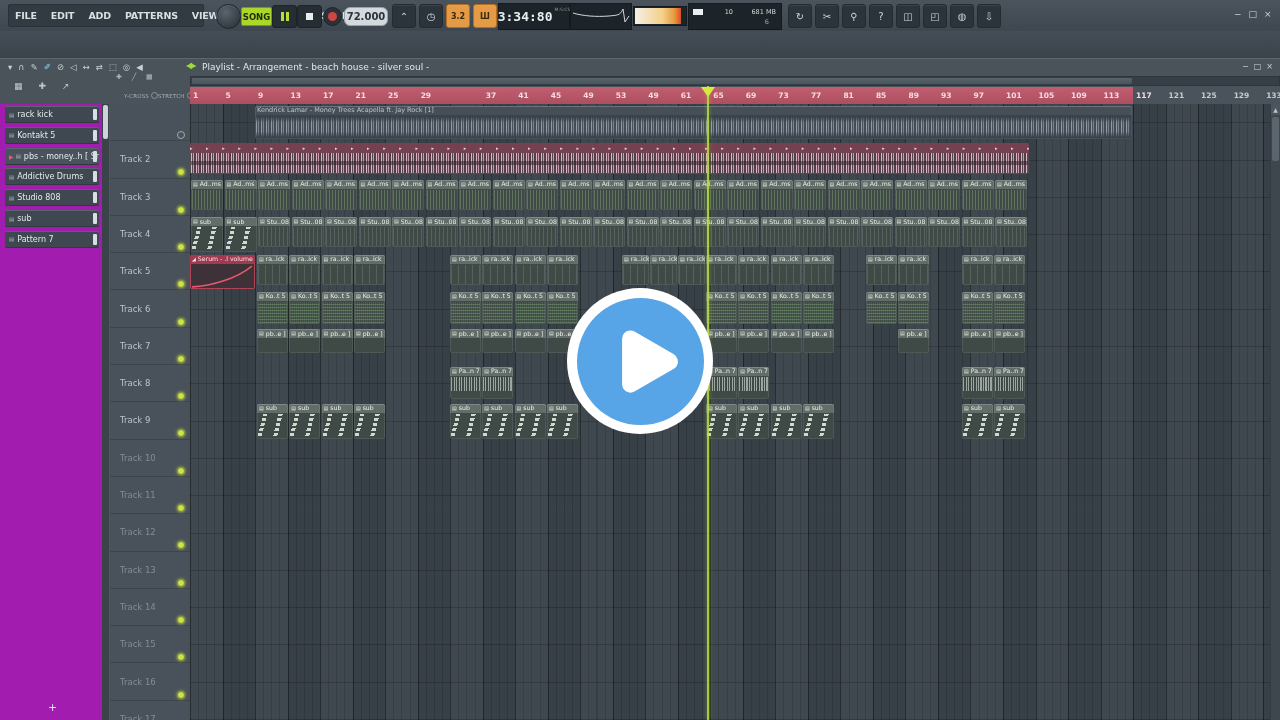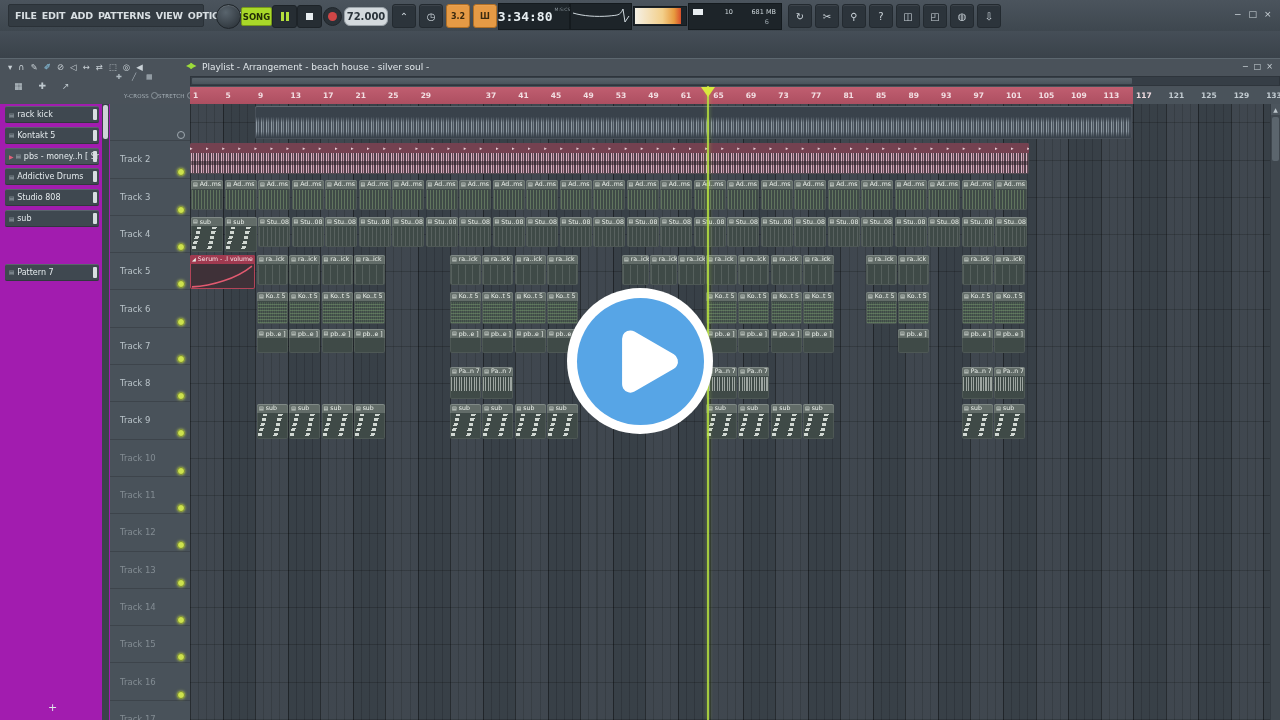--- a/index.html
+++ b/index.html
@@ -2,21 +2,21 @@
 <html><head>
 <meta charset="utf-8">
 <style>
   html,body{margin:0;padding:0;background:#222;}
   .app{position:relative;width:1280px;height:720px;overflow:hidden;background:#454e57;
        font-family:"DejaVu Sans","Liberation Sans",sans-serif;-webkit-font-smoothing:antialiased;}
   .abs{position:absolute;}
   
   #row1{position:absolute;left:0;top:0;right:0;height:31px;background:linear-gradient(#4b545d,#3e474f);border-bottom:1px solid #2b3339;}
   #row2{position:absolute;left:0;top:31px;right:0;height:27px;background:linear-gradient(#454e57,#3a424a);border-bottom:1px solid #20262c;}
-  #menubar{position:absolute;left:8px;top:4px;width:196px;height:23px;background:#333b42;border:1px solid #2a3137;border-radius:2px;display:flex;align-items:center;gap:5px;padding:0 6px;box-sizing:border-box;}
+  #menubar{position:absolute;left:8px;top:4px;width:196px;height:23px;background:#333b42;border:1px solid #2a3137;border-radius:2px;display:flex;align-items:center;gap:14px;padding:0 6px;box-sizing:border-box;}
   .mitem{color:#d9dfe3;font-size:9.5px;font-weight:700;letter-spacing:-0.2px;cursor:default;}
   .knob{border-radius:50%;background:radial-gradient(circle at 38% 32%,#59646d,#262d33);border:1px solid #1f252a;box-shadow:inset 0 1px 1px rgba(255,255,255,.15);}
   #knob1{left:216px;top:4px;width:23px;height:23px;}
   #knob2{left:216px;top:33px;width:21px;height:21px;}
   #miniknob{left:489px;top:39px;width:12px;height:12px;}
   .song{position:absolute;left:241px;top:7px;width:29px;height:17px;background:#a9d829;color:#222c07;font-size:8.5px;font-weight:700;display:flex;align-items:center;justify-content:center;border-radius:2px;border:1px solid #76991a;}
   .tbtnbig{position:absolute;width:23px;height:21px;background:#262d33;border:1px solid #1d2328;border-radius:3px;display:flex;align-items:center;justify-content:center;}
   #pauseBtn{left:272px;top:5px;}
   #stopBtn{left:297px;top:5px;}
   .pbar{width:3px;height:9px;background:#b5e03c;box-shadow:5px 0 0 #b5e03c;margin-right:5px;}
@@ -359,21 +359,21 @@
             <span class="plabel">Addictive Drums</span>
           </div>
           <div class="pitem" style="top: 85.2px;">
             <span class="picon">▤</span>
             <span class="plabel">Studio 808</span>
           </div>
           <div class="pitem" style="top: 106px;">
             <span class="picon">▤</span>
             <span class="plabel">sub</span>
           </div>
-          <div class="pitem" style="top: 126.8px; margin-top: 33px;">
+          <div class="pitem" style="top: 126.8px;">
             <span class="picon">▤</span>
             <span class="plabel">Pattern 7</span>
           </div>
         </div>
       <div id="sidescroll">
           <div class="thumb"></div>
         </div>
       <div id="addPattern">+</div>
     </div>
 
@@ -440,20 +440,23 @@
         <div class="thead dim" style="top: 559.5px; height: 37.3px;">
           <span class="tname">Track 16</span>
           <span class="tdot"></span>
         </div>
         <div class="thead dim" style="top: 596.8px; height: 37.3px;">
           <span class="tname">Track 17</span>
         </div>
       </div>
     <div id="arrange">
         <div class="clip t-audio" style="left: 65px; top: 1.5px; width: 876.8px; height: 33px;">
+          <div class="chdr audiohdr">
+            <span class="clbl">Kendrick Lamar - Money Trees Acapella ft. Jay Rock [1]</span>
+          </div>
           <div class="cbody"></div>
         </div>
         <div class="clip t-pink" style="left: 0px; top: 38.8px; width: 838.8px; height: 31px;">
           <div class="arrowstrip"></div>
           <div class="cbody"></div>
         </div>
         <div class="clip t-drums" style="left: 1px; top: 76.1px; width: 32.3px; height: 30px;">
           <div class="chdr">
             <span class="cic">▤</span>
             <span class="clbl">Ad..ms</span>

